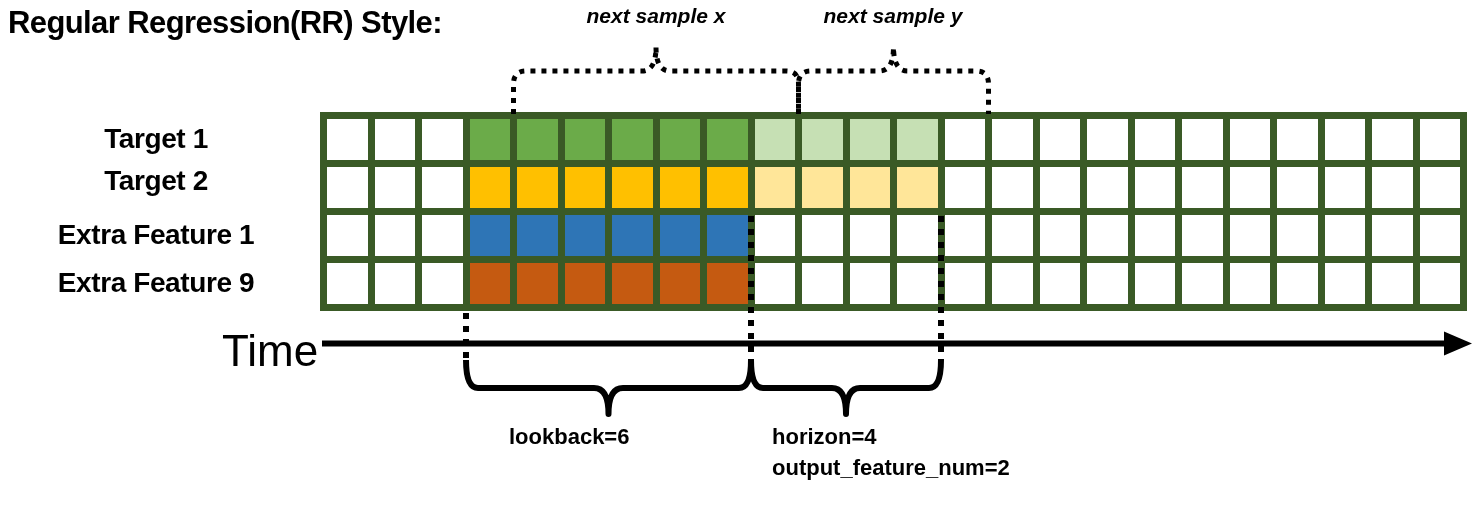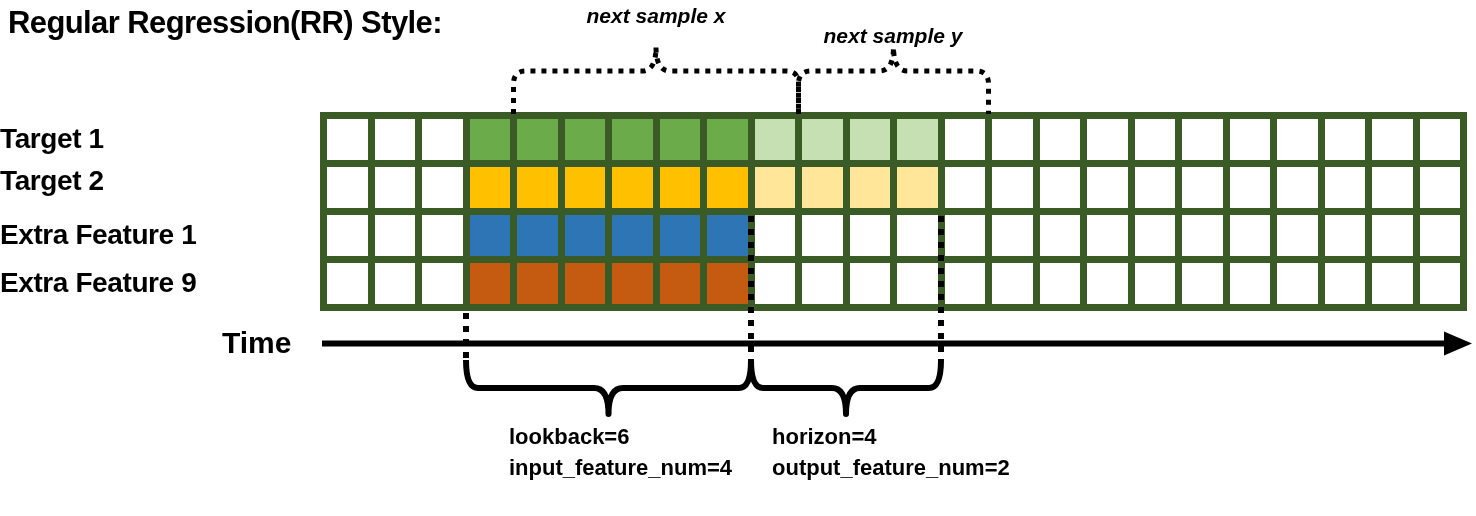--- a/index.html
+++ b/index.html
@@ -15,29 +15,29 @@
     position:absolute;left:8px;top:5px;
     font-size:31px;font-weight:bold;letter-spacing:-0.6px;
     white-space:nowrap;
   }
   .next-label{
     position:absolute;top:4px;width:320px;
     font-size:21px;font-weight:bold;font-style:italic;
     text-align:center;white-space:nowrap;
   }
   #next-x-label{left:496px;}
-  #next-y-label{left:733px;margin-top:20px;}
+  #next-y-label{left:733px;}
   .row-label{
     position:absolute;left:0;width:312px;
-    text-align:left;font-size:28px;font-weight:bold;
+    text-align:center;font-size:28px;font-weight:bold;
     letter-spacing:-0.4px;line-height:32px;white-space:nowrap;
   }
   .time-label{
     position:absolute;left:222px;top:326px;
-    font-size:30px;font-weight:bold;white-space:nowrap;
+    font-size:44px;font-weight:normal;white-space:nowrap;
   }
   #sample-grid{
     position:absolute;left:320px;top:112px;
     display:grid;
     grid-template-columns:repeat(24,40.5px);
     grid-auto-rows:41px;
     gap:7px;padding:7px;
     background:#3A5A26;
   }
   .cell{width:40.5px;height:41px;background:#fff;}
@@ -161,21 +161,20 @@
       <div class="cell" style="background: rgb(255, 255, 255);"></div>
       <div class="cell" style="background: rgb(255, 255, 255);"></div>
       <div class="cell" style="background: rgb(255, 255, 255);"></div>
       <div class="cell" style="background: rgb(255, 255, 255);"></div>
     </div>
 
   <div class="time-label">Time</div>
 
   <div id="input-caption" class="caption-block">
     <div>lookback=6</div>
-    <div>input_feature_num=4</div>
   </div>
 
   <div id="output-caption" class="caption-block">
     <div>horizon=4</div>
     <div>output_feature_num=2</div>
   </div>
 
   <svg id="overlay" width="1476" height="516" viewBox="0 0 1476 516">
 
     <path d="M 513.5 114 L 513.5 84 Q 513.5 71 526 71 L 642 71 Q 656 71 656 47 Q 656 71 670 71 L 786 71 Q 798.5 71 798.5 84 L 798.5 114" fill="none" stroke="#000" stroke-width="5" stroke-dasharray="5 6"></path>

